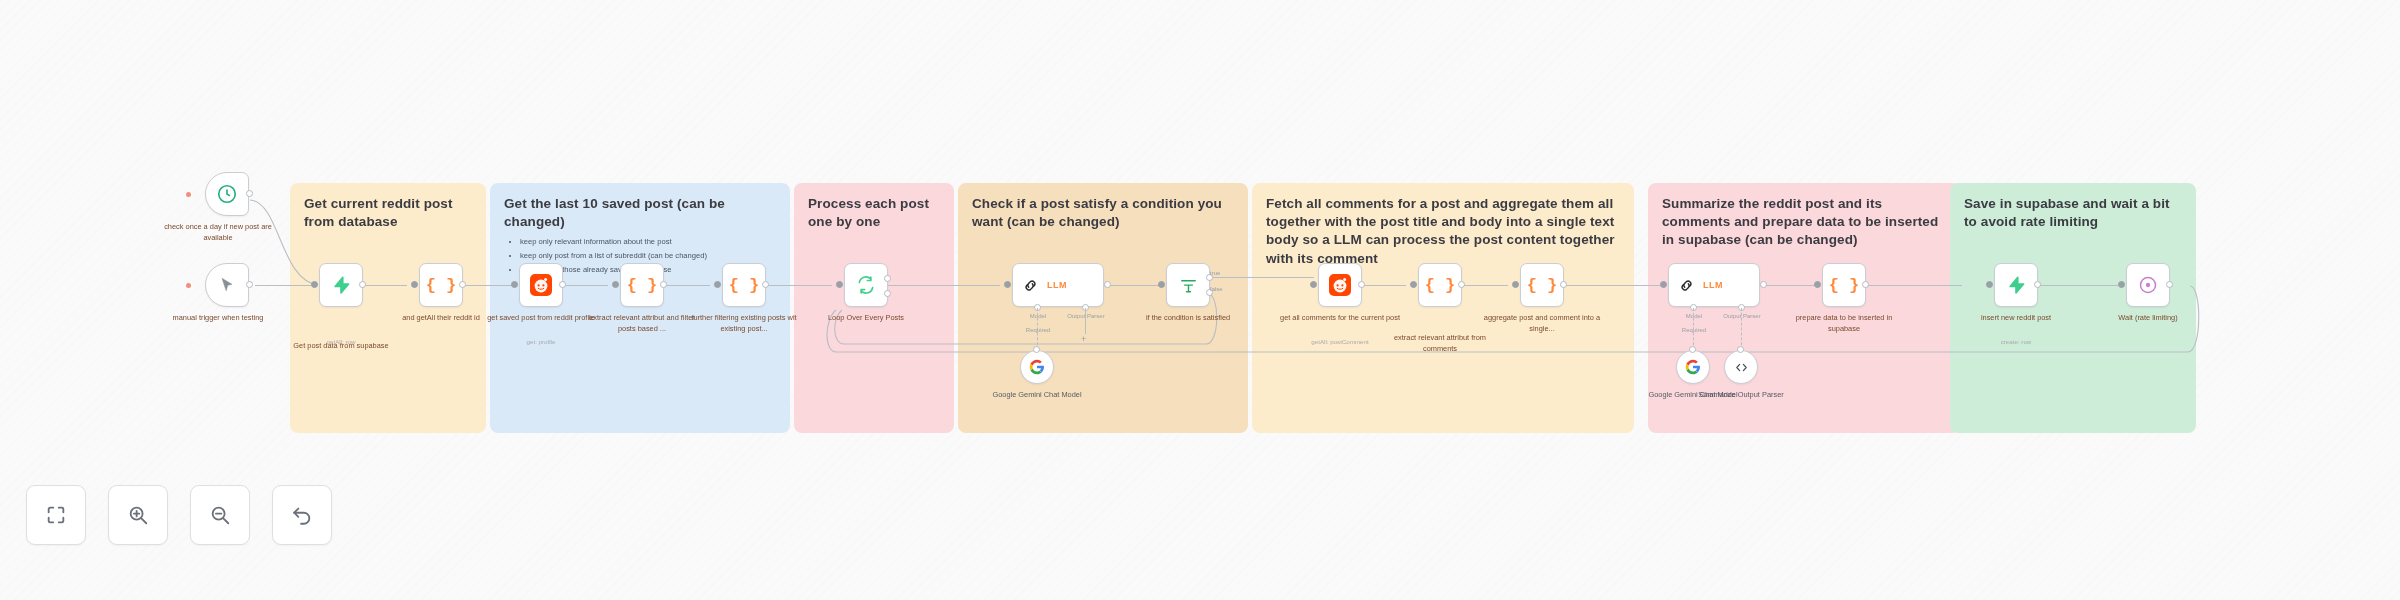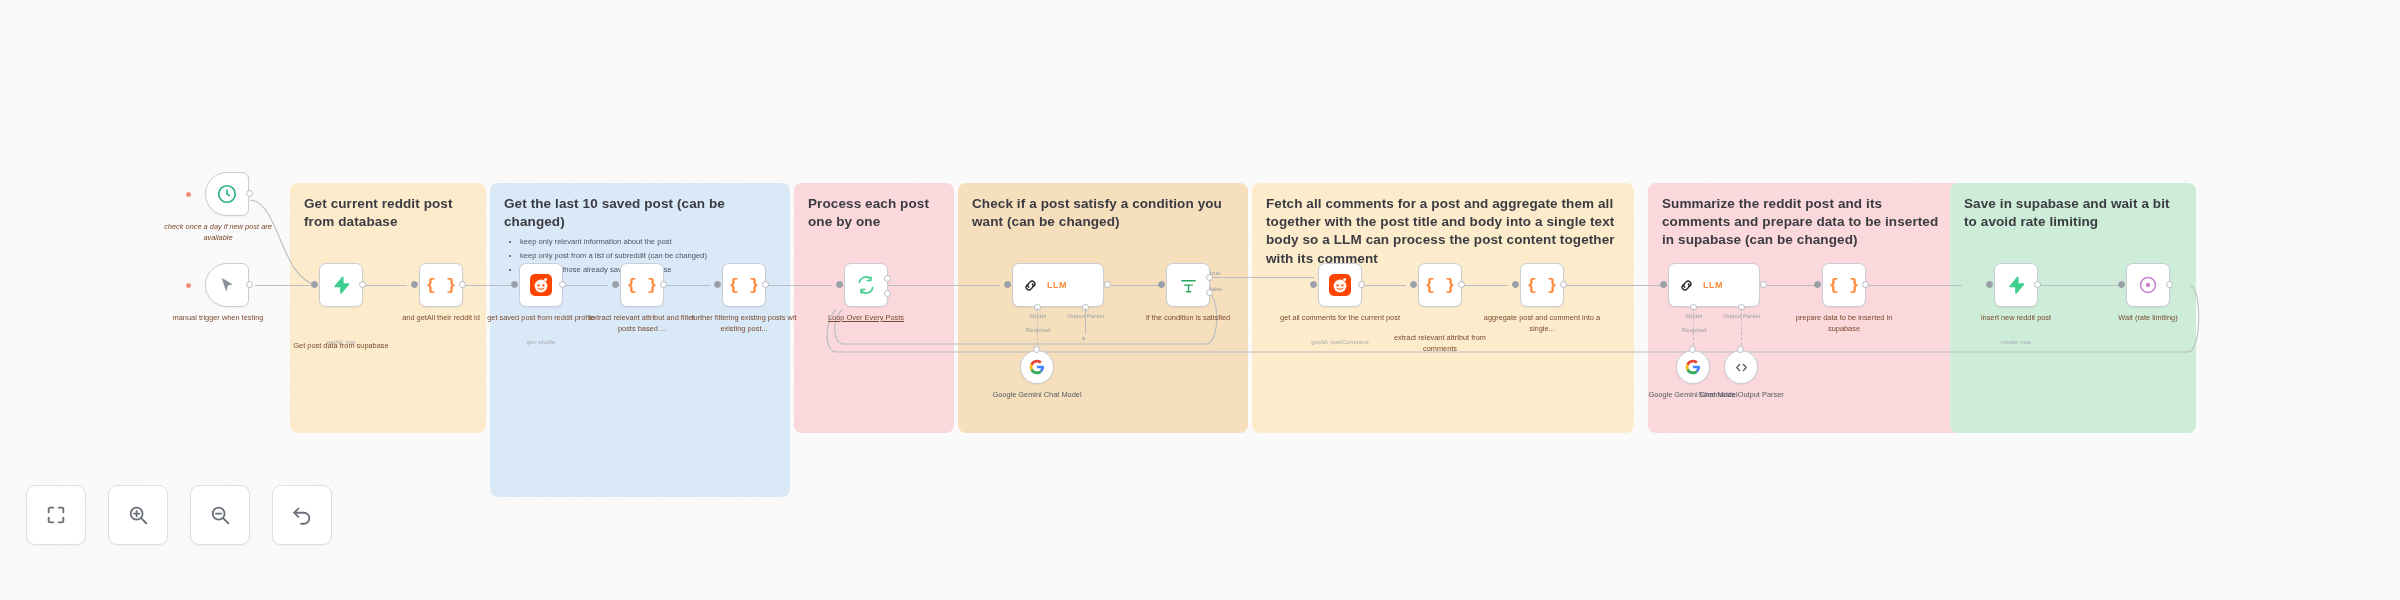--- a/index.html
+++ b/index.html
@@ -79,21 +79,21 @@
 </style>
 </head>
 <body>
 
 <div id="canvas"></div>
 
 <div class="group" style="left:290px;top:183px;width:196px;height:250px;background:#fdeccc;">
   <div class="group-title">Get current reddit post from database</div>
 </div>
 
-<div class="group" style="left:490px;top:183px;width:300px;height:314px;background:#d9e9f7;">
+<div class="group" style="left:490px;top:183px;width:300px;height:250px;background:#d9e9f7;">
   <div class="group-title">Get the last 10 saved post (can be changed)</div>
   <ul class="group-bullets">
     <li>keep only relevant information about the post</li>
     <li>keep only post from a list of subreddit (can be changed)</li>
     <li>and remove those already saved in database</li>
   </ul>
 </div>
 
 <div class="group" style="left:794px;top:183px;width:160px;height:250px;background:#fad8dc;">
   <div class="group-title">Process each post one by one</div>
@@ -151,21 +151,21 @@
 </svg>
 
 <div class="dot-red" style="left:186px;top:192px;"></div>
 <div class="node trigger" style="left:205px;top:172px;">
   <svg class="ico" width="22" height="22" viewBox="0 0 24 24" fill="none" stroke="#25b07f" stroke-width="1.8">
     <circle cx="12" cy="12" r="9"></circle>
       <path d="M12 7v5l3.2 2"></path>
   </svg>
 </div>
 <div class="port" style="left:246px;top:190px;"></div>
-<div class="node-label" style="left:158px;top:222px;font-style:italic;">check once a day if new post are available</div>
+<div class="node-label" style="left:158px;top:222px;">check once a day if new post are available</div>
 
 <div class="dot-red" style="left:186px;top:283px;"></div>
 <div class="node trigger" style="left:205px;top:263px;">
   <svg class="ico" width="20" height="20" viewBox="0 0 24 24" fill="#8a8f97" stroke="#8a8f97" stroke-width="0.6">
     <path d="M6 4l12 7.2-5.1 1.2L11 19 6 4z"></path>
   </svg>
 </div>
 <div class="port" style="left:246px;top:281px;"></div>
 <div class="node-label" style="left:158px;top:313px;">manual trigger when testing</div>
 
@@ -217,21 +217,21 @@
 
 <div class="port filled" style="left:836px;top:281px;"></div>
 <div class="node" style="left:844px;top:263px;">
   <svg class="ico" width="20" height="20" viewBox="0 0 24 24" fill="none" stroke="#3ecf8e" stroke-width="1.9" stroke-linecap="round">
     <path d="M4 9a8 8 0 0 1 13.6-4.3M20 15A8 8 0 0 1 6.4 19.3"></path>
     <path d="M17.8 2.3v4.2h-4.2M6.2 21.7v-4.2h4.2"></path>
   </svg>
 </div>
 <div class="port" style="left:884px;top:275px;"></div>
 <div class="port" style="left:884px;top:290px;"></div>
-<div class="node-label" style="left:806px;top:313px;text-decoration:underline;">Loop Over Every Posts</div>
+<div class="node-label" style="left:806px;top:313px;">Loop Over Every Posts</div>
 
 <div class="port filled" style="left:1004px;top:281px;"></div>
 <div class="node wide" style="left:1012px;top:263px;">
   <svg class="ico" width="17" height="17" viewBox="0 0 24 24" fill="none" stroke="#2b2b2b" stroke-width="2" stroke-linecap="round">
     <path d="M9.5 14.5a4 4 0 0 1 0-5.6l2.3-2.3a4 4 0 0 1 5.6 5.6l-1 1"></path>
     <path d="M14.5 9.5a4 4 0 0 1 0 5.6l-2.3 2.3a4 4 0 0 1-5.6-5.6l1-1"></path>
   </svg>
   <span class="llm-text">LLM</span>
 </div>
 <div class="port" style="left:1104px;top:281px;"></div>

